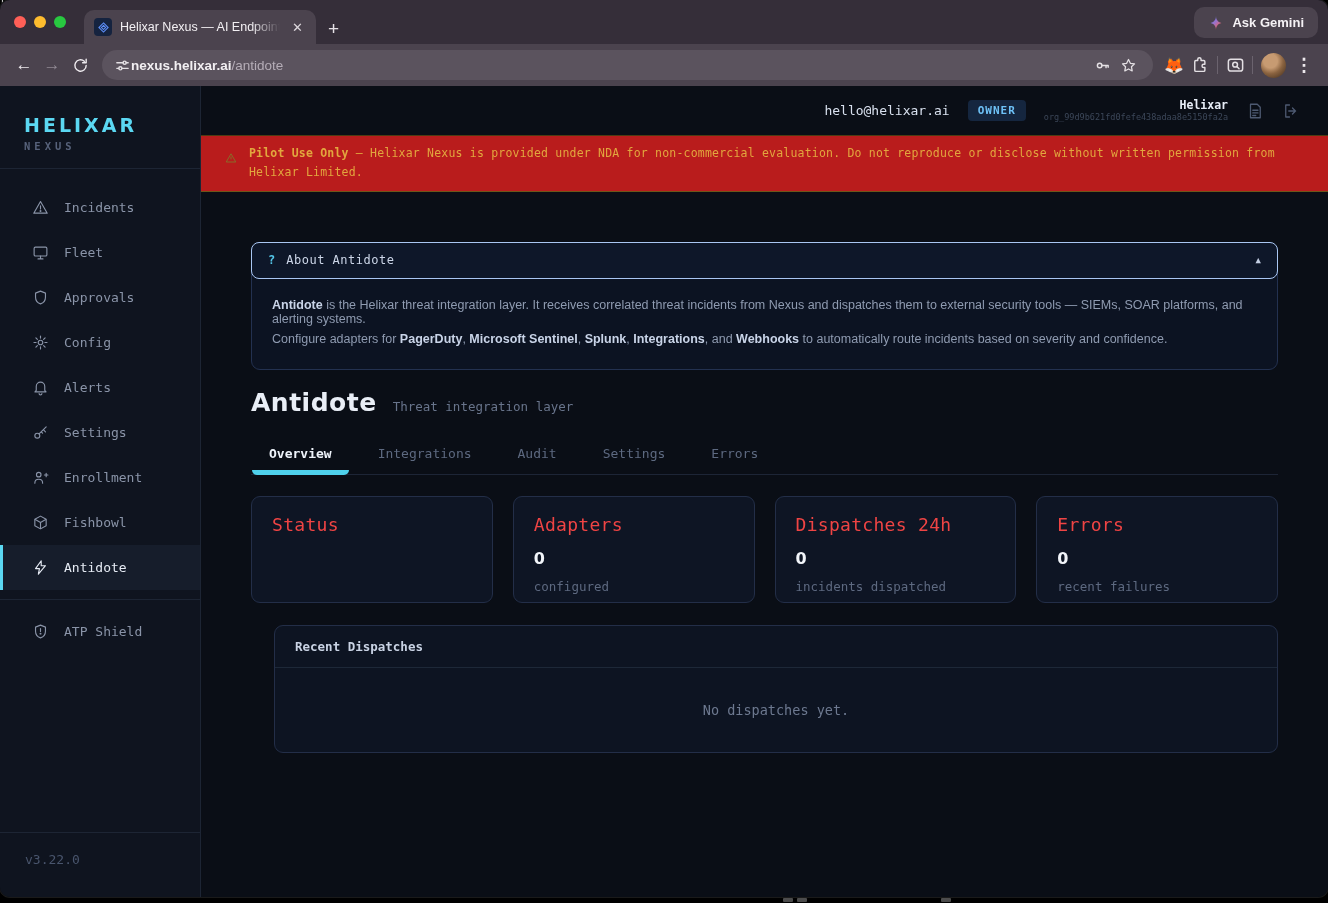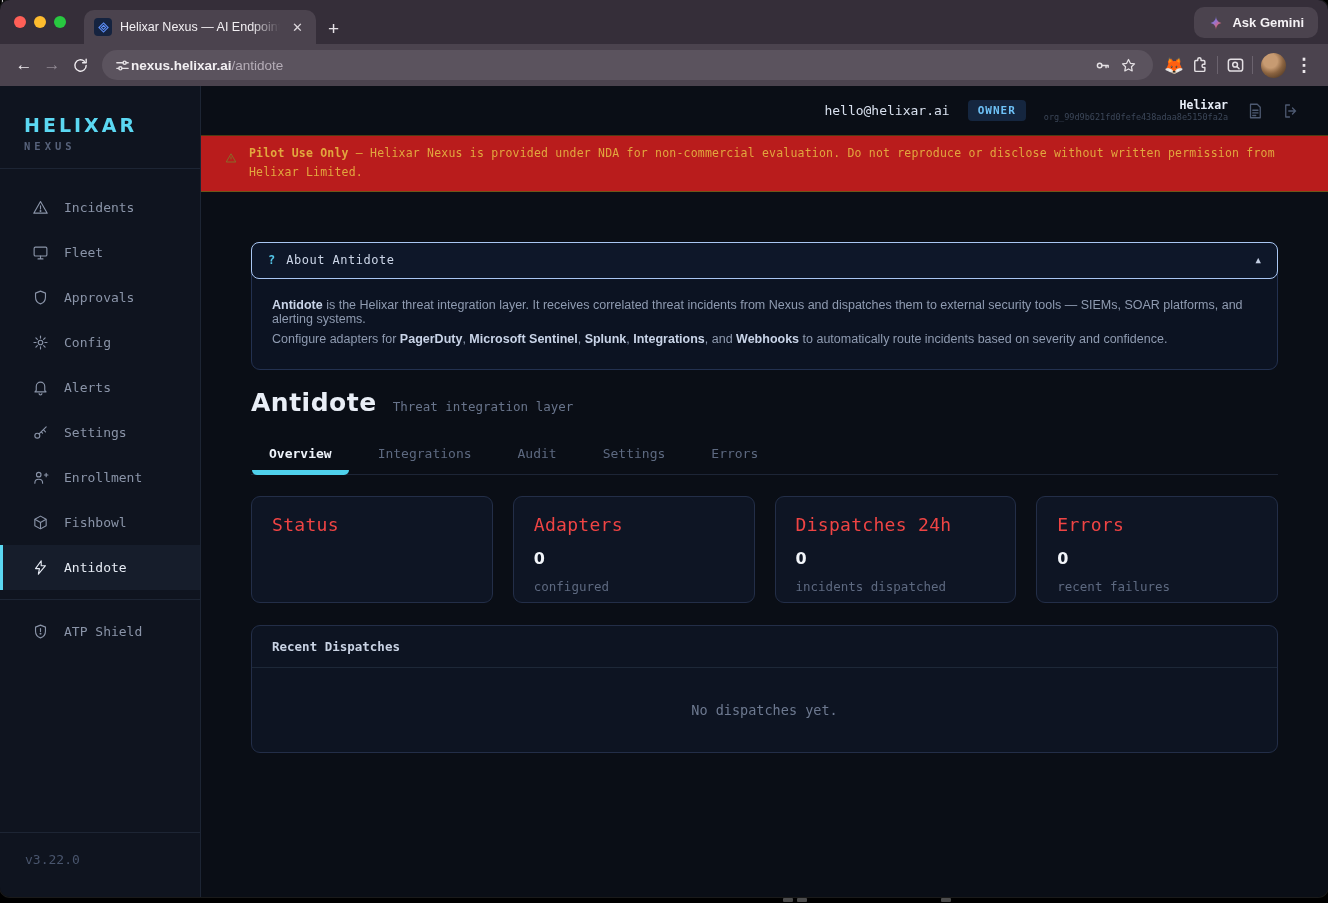--- a/index.html
+++ b/index.html
@@ -94,21 +94,21 @@
   .tab-item.active::after { content:""; position:absolute; left:-17px; right:-17px; bottom:-1px; height:5px;
                             background:#4fd1ec; border-radius:0 0 12px 12px; }
 
   .cards { display:grid; grid-template-columns:repeat(4,1fr); gap:20px; margin-top:21px; }
   .card { background:#0e1524; border:1px solid #232e48; border-radius:9px; padding:17px 20px; height:107px; }
   .card-label { font-size:18px; color:#ef4444; letter-spacing:0.3px; }
   .card-status { margin-top:13px; font-family:"DejaVu Sans",sans-serif; font-weight:bold; font-size:22px; color:#47586f; letter-spacing:1.5px; }
   .card-num { margin-top:14px; font-family:"DejaVu Sans",sans-serif; font-weight:800; font-size:16px; color:#f2f5fa; }
   .card-sub { margin-top:11px; font-size:12.5px; color:#5d6980; }
 
-  .recent { margin-top:22px; background:#0d1422; border:1px solid #232e48; border-radius:9px; }
+  .recent { margin-top:22px; background:#0d1422; border:1px solid #232e48; border-radius:9px;margin-left:23px; }
   .recent-header { padding:13px 20px; font-weight:bold; font-size:12.5px; color:#c9d3e4; border-bottom:1px solid #1d2838; }
   .recent-empty { padding:34px; text-align:center; font-size:13.5px; color:#6d7990; }
 </style>
 </head>
 <body>
 
 <span class="stray-h">h</span>
 <div class="dock-mark" style="left:783px;"></div>
 <div class="dock-mark" style="left:797px;"></div>
 <div class="dock-mark" style="left:941px;"></div>

